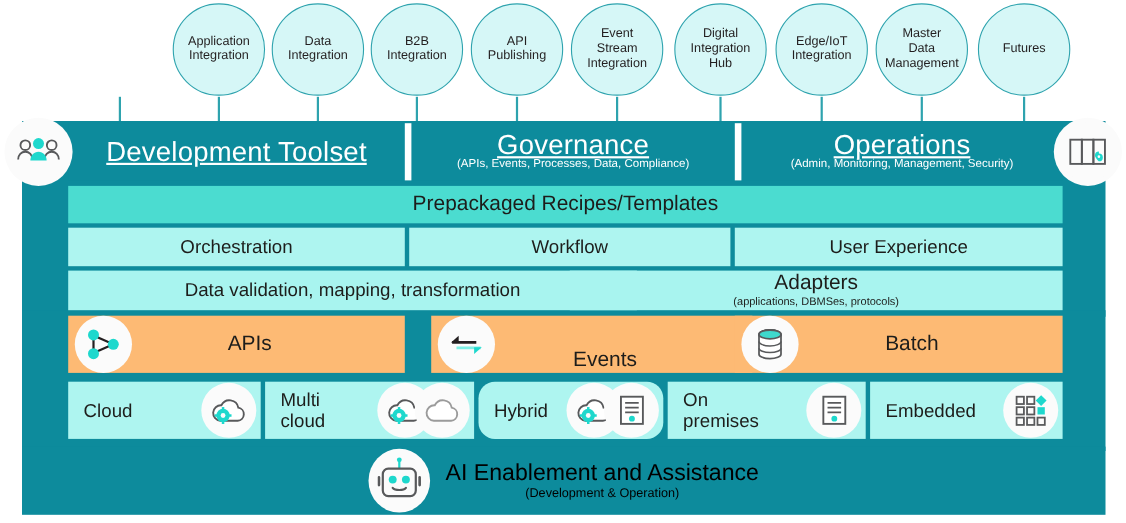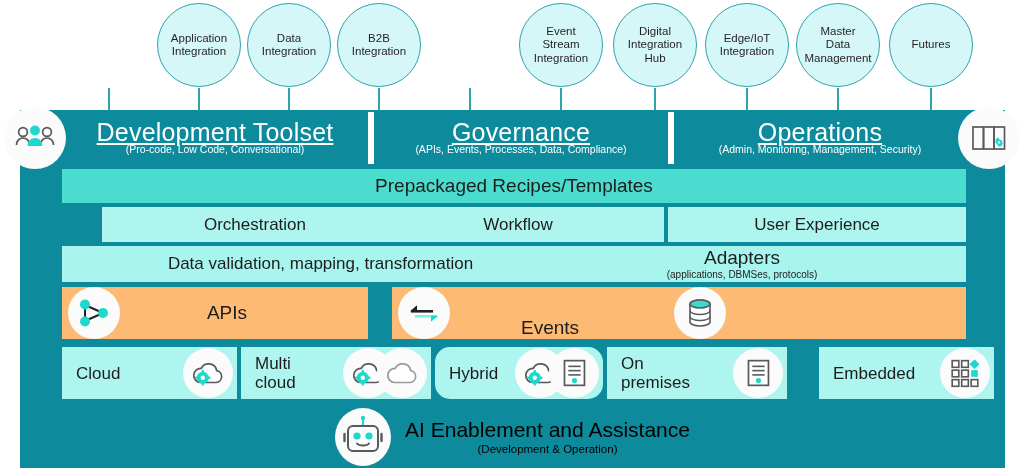--- a/index.html
+++ b/index.html
@@ -156,20 +156,25 @@
         <span class="cap-label">Data<br>Integration</span>
       </div>
     </div>
     <div class="cap-stem" style="left: 288px;"></div>
     <div class="cap-node" style="left: 336px;">
       <div class="cap-circle">
         <span class="cap-label">B2B<br>Integration</span>
       </div>
     </div>
     <div class="cap-stem" style="left: 378px;"></div>
+    <div class="cap-node" style="left: 427px;">
+      <div class="cap-circle">
+        <span class="cap-label">API<br>Publishing</span>
+      </div>
+    </div>
     <div class="cap-stem" style="left: 469px;"></div>
     <div class="cap-node" style="left: 518px;">
       <div class="cap-circle">
         <span class="cap-label">Event<br>Stream<br>Integration</span>
       </div>
     </div>
     <div class="cap-stem" style="left: 560px;"></div>
     <div class="cap-node" style="left: 612px;">
       <div class="cap-circle">
         <span class="cap-label">Digital<br>Integration<br>Hub</span>
@@ -196,21 +201,20 @@
     <div class="cap-stem" style="left: 930px;"></div>
   </div>
 
 <div id="block-upper"></div>
 <div id="block-lower"></div>
 <div id="block-ai"></div>
 
 <div id="header-panels">
     <div class="hdr-panel" style="left: 62px; width: 306px;">
       <div class="hdr-title">Development Toolset</div>
-      <div class="hdr-sub">(Pro-code, Low Code, Conversational)</div>
     </div>
     <div class="hdr-panel" style="left: 374px; width: 294px;">
       <div class="hdr-title">Governance</div>
       <div class="hdr-sub">(APIs, Events, Processes, Data, Compliance)</div>
     </div>
     <div class="hdr-panel" style="left: 674px; width: 292px;">
       <div class="hdr-title">Operations</div>
       <div class="hdr-sub">(Admin, Monitoring, Management, Security)</div>
     </div>
     <div class="hdr-sep" style="left: 368px;"></div>
@@ -236,21 +240,21 @@
     <path d="M29 16.5a3.6 3.6 0 1 1 0 7.2c0 0-3.6-3.4-3.6-5.4a3.6 3.6 0 0 1 3.6-3.6z" fill="#1ed8cd"></path>
     <circle cx="29" cy="19.4" r="1.2" fill="#fbfbfb"></circle>
   </svg>
 </div>
 
 <div class="strip strip-dark" style="left:62px;top:169px;width:904px;height:34px;">
   <span class="strip-title-lg">Prepackaged Recipes/Templates</span>
 </div>
 
 <div id="services-row">
-    <div class="strip strip-light" style="left: 62px; top: 207px; width: 306px; height: 35px; margin-left: 40px;">
+    <div class="strip strip-light" style="left: 62px; top: 207px; width: 306px; height: 35px;">
       <span class="strip-title">Orchestration</span>
     </div>
     <div class="strip strip-light" style="left: 372px; top: 207px; width: 292px; height: 35px;">
       <span class="strip-title">Workflow</span>
     </div>
     <div class="strip strip-light" style="left: 668px; top: 207px; width: 298px; height: 35px;">
       <span class="strip-title">User Experience</span>
     </div>
   </div>
 
@@ -291,20 +295,21 @@
     </div>
     <div class="chan" style="left: 668px; top: 287px; width: 298px;">
       <div class="chan-ico">
         <svg width="40" height="40" viewBox="0 0 40 40">
           <ellipse cx="20" cy="11" rx="10" ry="4" fill="#3ed9cd" stroke="#58595b" stroke-width="1.6"></ellipse>
           <path d="M10 11v18c0 2.2 4.5 4 10 4s10-1.8 10-4V11" fill="#fff" stroke="#58595b" stroke-width="1.6"></path>
           <ellipse cx="20" cy="11" rx="10" ry="4" fill="#3ed9cd" stroke="#58595b" stroke-width="1.6"></ellipse>
           <path d="M10 17.5c0 2.2 4.5 4 10 4s10-1.8 10-4M10 23.5c0 2.2 4.5 4 10 4s10-1.8 10-4" fill="none" stroke="#58595b" stroke-width="1.4"></path>
         </svg>
       </div>
+      <div class="chan-label">Batch</div>
     </div>
   </div>
 
 <div id="deployments-row">
     <div class="dep" style="left: 62px; top: 347px; width: 175px;">
       <div class="dep-label">Cloud</div>
       <div class="dep-ico-wrap">
         <div class="dep-ico">
           <svg width="38" height="38" viewBox="0 0 40 40">
             <path d="M12 30h16.5a6.3 6.3 0 0 0 .6-12.5 8.6 8.6 0 0 0-16.2-2.3A6.9 6.9 0 0 0 12 30z" fill="#fff" stroke="#58595b" stroke-width="1.8"></path>
@@ -377,21 +382,21 @@
           <svg width="38" height="38" viewBox="0 0 40 40">
             <rect x="10" y="7" width="21" height="26" fill="#fff" stroke="#58595b" stroke-width="1.8"></rect>
             <line x1="14" y1="13" x2="27" y2="13" stroke="#58595b" stroke-width="1.7"></line>
             <line x1="14" y1="17.5" x2="27" y2="17.5" stroke="#58595b" stroke-width="1.7"></line>
             <line x1="14" y1="22" x2="27" y2="22" stroke="#58595b" stroke-width="1.7"></line>
             <circle cx="20.5" cy="28" r="2.8" fill="#1ed8cd"></circle>
           </svg>
         </div>
       </div>
     </div>
-    <div class="dep" style="left: 791px; top: 347px; width: 175px; margin-left: 28px;">
+    <div class="dep" style="left: 791px; top: 347px; width: 175px;">
       <div class="dep-label">Embedded</div>
       <div class="dep-ico-wrap">
         <div class="dep-ico">
           <svg width="38" height="38" viewBox="0 0 40 40">
             <rect x="6.5" y="7" width="7" height="7" fill="none" stroke="#58595b" stroke-width="1.7"></rect>
             <rect x="16.5" y="7" width="7" height="7" fill="none" stroke="#58595b" stroke-width="1.7"></rect>
             <path d="M30 5.5 35.2 10.7 30 15.9 24.8 10.7z" fill="#1ed8cd"></path>
             <rect x="6.5" y="17" width="7" height="7" fill="none" stroke="#58595b" stroke-width="1.7"></rect>
             <rect x="16.5" y="17" width="7" height="7" fill="none" stroke="#58595b" stroke-width="1.7"></rect>
             <rect x="26.5" y="17" width="7" height="7" fill="#1ed8cd"></rect>

